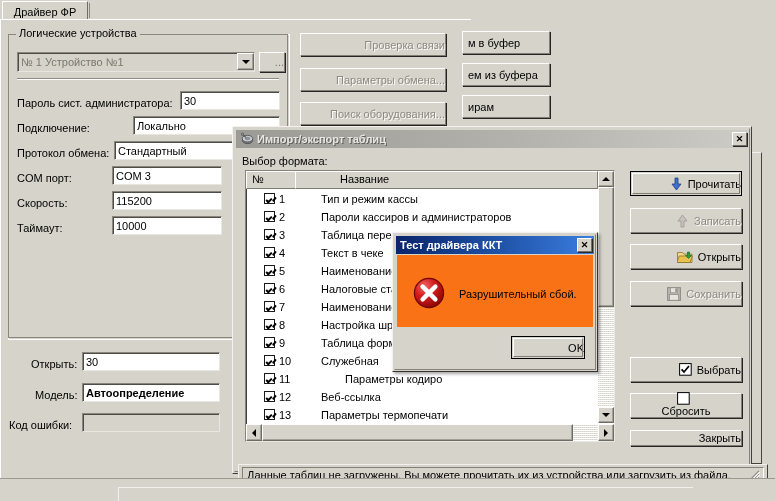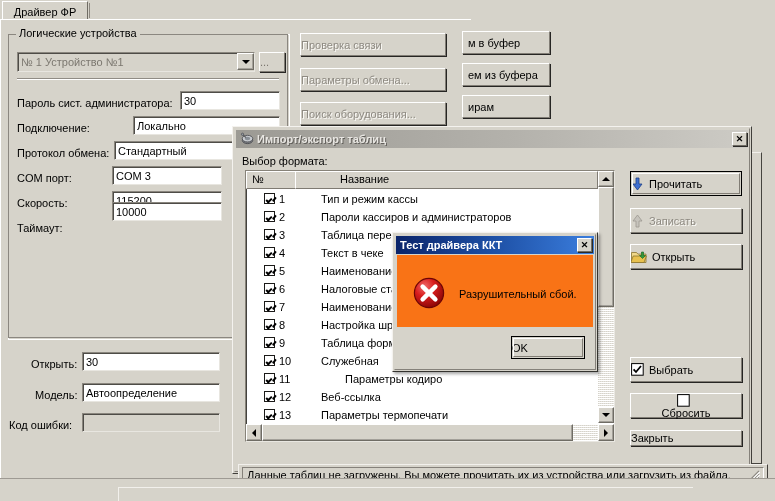--- a/index.html
+++ b/index.html
@@ -41,21 +41,21 @@
     background: #d6d3ca;
     border-top: 1px solid #ffffff;
     border-left: 1px solid #ffffff;
     border-right: 1px solid #817d75;
     border-bottom: 1px solid #817d75;
     box-shadow: 1px 1px 0 0 #262523;
     font-size: 11px;
     color: #000;
     display: flex;
     align-items: center;
-    justify-content: flex-start;
+    justify-content: flex-end;
     white-space: nowrap;
     user-select: none;
   }
   .btn.disabled { color: #8e8a82; text-shadow: 1px 1px 0 #fbfaf7; }
   .btn.default { border: 1px solid #000; box-shadow: none; }
   .btn.default > .inner {
     position:absolute; left:1px; top:1px; right:1px; bottom:1px;
     border-top: 1px solid #fff; border-left: 1px solid #fff;
     border-right: 1px solid #817d75; border-bottom: 1px solid #817d75;
     pointer-events: none;
@@ -326,31 +326,31 @@
   <div class="field" style="left:112px;top:166px;width:110px;height:19px;">
     <span>COM 3</span>
   </div>
 
   <div class="label" style="left:17px;top:197px;">Скорость:</div>
   <div class="field" style="left:112px;top:191px;width:110px;height:19px;">
     <span>115200</span>
   </div>
 
   <div class="label" style="left:17px;top:222px;">Таймаут:</div>
-  <div class="field" style="left:112px;top:202px;width:110px;height:19px;">
+  <div class="field" style="left:112px;top:216px;width:110px;height:19px;">
     <span>10000</span>
   </div>
 
   <div class="label" style="left:31px;top:358px;">Открыть:</div>
   <div class="field" style="left:82px;top:352px;width:138px;height:19px;">
     <span>30</span>
   </div>
 
   <div class="label" style="left:35px;top:389px;">Модель:</div>
-  <div class="field" style="left:82px;top:383px;width:138px;height:19px;">
+  <div class="field" style="left:82px;top:383px;width:138px;height:19px;font-weight:bold;">
     <span>Автоопределение</span>
   </div>
 
   <div class="label" style="left:9px;top:419px;">Код ошибки:</div>
   <div class="field disabled" style="left:82px;top:413px;width:138px;height:19px;">
     <span></span>
   </div>
 
   <div class="btn disabled" style="left:300px;top:33px;width:146px;height:23px;">
     <span>Проверка связи</span>
@@ -460,20 +460,31 @@
     <span class="ico">
       <svg width="16" height="14" viewBox="0 0 16 14">
         <path d="M0.5 2.5 h5 l1.4 1.6 h8.1 v8.4 h-14.5 z" fill="#f0d88a" stroke="#8a7330" stroke-width="0.8"></path>
         <path d="M2.2 6 h13.2 l-2.4 6.5 h-13.2 z" fill="#e8c14e" stroke="#8a7330" stroke-width="0.8"></path>
         <path d="M10.5 2 v3.5 h-2 l3 3 l3 -3 h-2 v-3.5 z" fill="#2f9a3f" stroke="#17611f" stroke-width="0.6"></path>
       </svg>
     </span>
     <span>Открыть</span>
   </div>
 
+  <div class="btn disabled" style="left:630px;top:281px;width:112px;height:25px;">
+    <span class="ico">
+      <svg width="14" height="14" viewBox="0 0 14 14">
+        <rect x="0.6" y="0.6" width="12.8" height="12.8" fill="#b8b5ae" stroke="#8d8a83"></rect>
+        <rect x="3.4" y="0.8" width="7.2" height="5" fill="#e6e4df" stroke="#8d8a83" stroke-width="0.7"></rect>
+        <rect x="8.2" y="1.4" width="1.8" height="3.6" fill="#9b9891"></rect>
+        <rect x="2.6" y="7.6" width="8.8" height="5.6" fill="#e6e4df" stroke="#8d8a83" stroke-width="0.7"></rect>
+      </svg>
+    </span>
+    <span>Сохранить</span>
+  </div>
 
   <div class="btn" style="left:630px;top:357px;width:112px;height:25px;">
     <span class="ico">
       <svg width="13" height="13" viewBox="0 0 13 13">
         <rect x="0.6" y="0.6" width="11.6" height="11.6" fill="#fff" stroke="#000"></rect>
         <path d="M2.6 6.4 l2.4 2.6 l5.0 -6.0" fill="none" stroke="#000" stroke-width="1.8"></path>
       </svg>
     </span>
     <span>Выбрать</span>
   </div>

